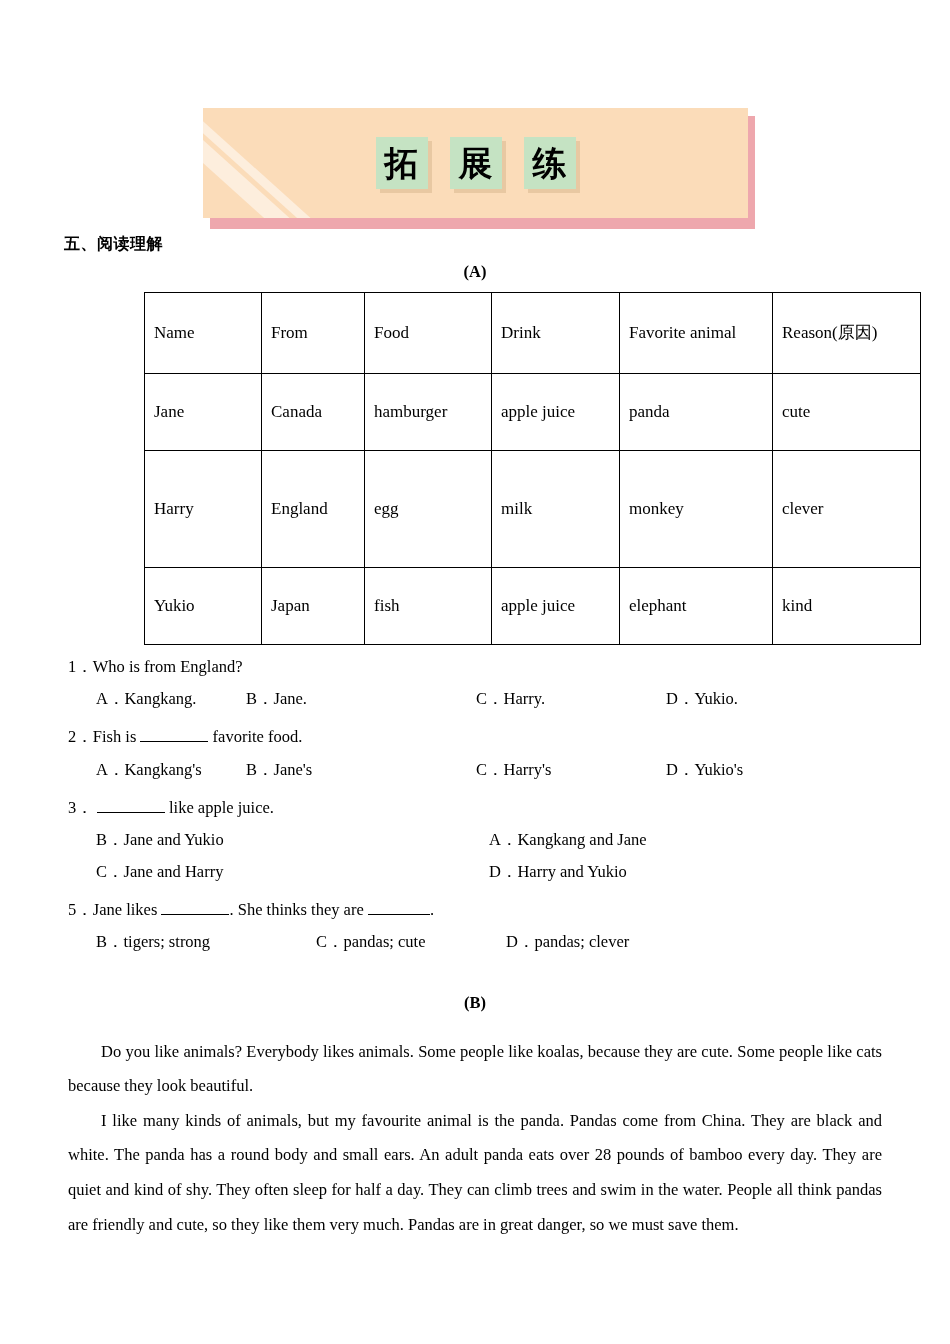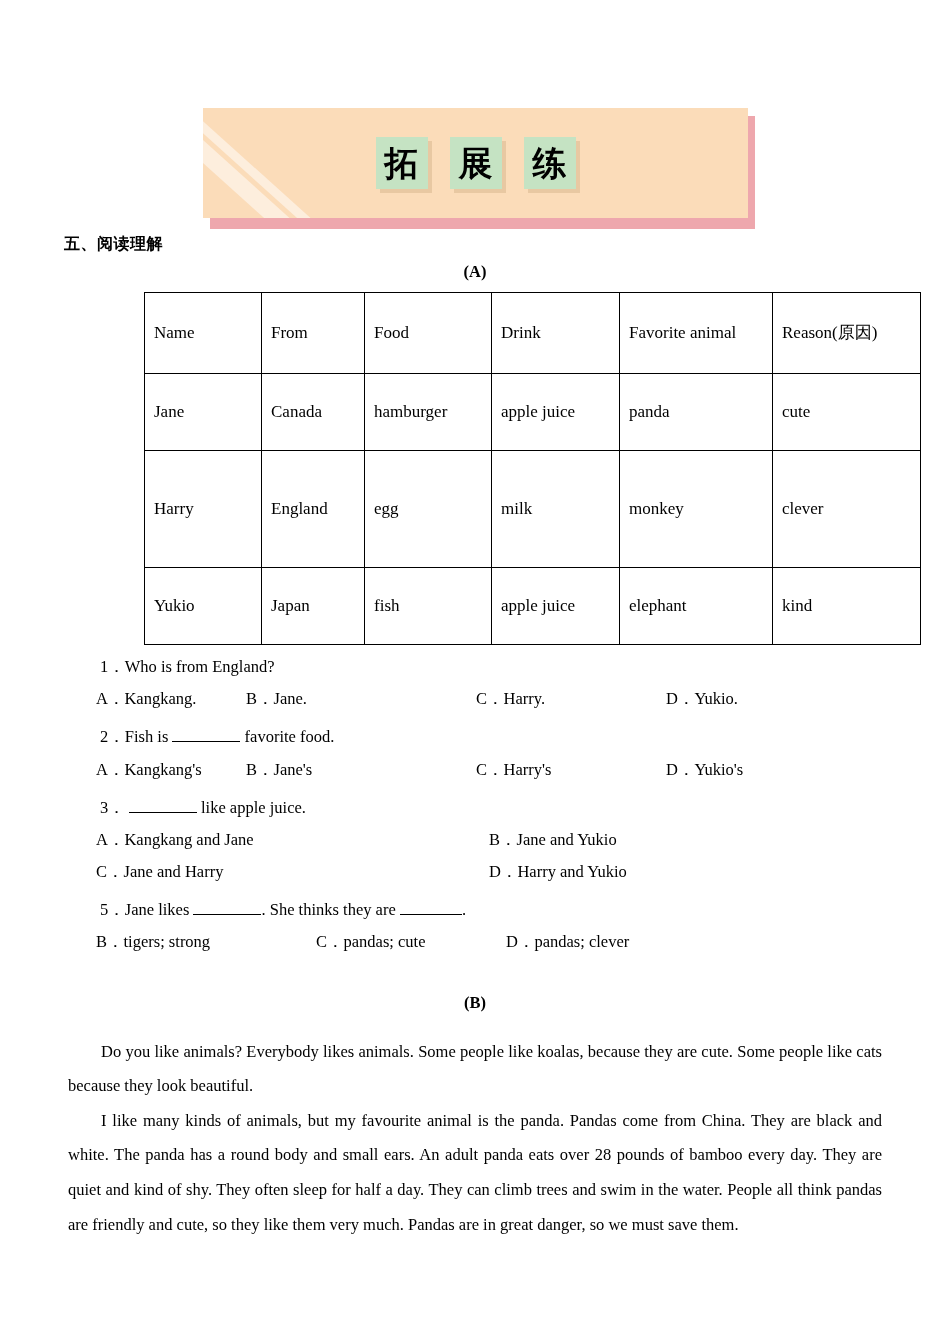--- a/index.html
+++ b/index.html
@@ -155,21 +155,20 @@
   tr.tall-row td { height: 68px; }
   tr.head-row td { height: 32px; }
   tr.norm-row td { height: 28px; }
 
   
   .q-block { margin-top: 6px; }
   .q-stem {
     font-size: 16.5px;
     line-height: 1.95;
     white-space: pre-wrap;
-    margin-left: 32px;
   }
   .q-options {
     font-size: 16.5px;
     line-height: 1.95;
     padding-left: 28px;
     display: flex;
     flex-wrap: wrap;
   }
   .q-options.cols4 > .opt { box-sizing: border-box; }
   .q-options.cols2 > .opt {
@@ -280,22 +279,22 @@
         <div class="q-options cols4">
           <div class="opt" style="width: 150px;">A．Kangkang's</div>
           <div class="opt" style="width: 230px;">B．Jane's</div>
           <div class="opt" style="width: 190px;">C．Harry's</div>
           <div class="opt">D．Yukio's</div>
         </div>
       </div>
       <div class="q-block">
         <div class="q-stem"><span>3．</span><span> </span><span class="blank-line bl-68"></span><span> like apple juice.</span></div>
         <div class="q-options cols2">
+          <div class="opt">B．Jane and Yukio</div>
           <div class="opt">A．Kangkang and Jane</div>
-          <div class="opt">B．Jane and Yukio</div>
           <div class="opt">C．Jane and Harry</div>
           <div class="opt">D．Harry and Yukio</div>
         </div>
       </div>
       <div class="q-block">
         <div class="q-stem"><span>5．</span><span>Jane likes </span><span class="blank-line bl-68"></span><span>. She thinks they are </span><span class="blank-line bl-62"></span><span>.</span></div>
         <div class="q-options cols4">
           <div class="opt" style="width: 220px;">B．tigers; strong</div>
           <div class="opt" style="width: 190px;">C．pandas; cute</div>
           <div class="opt">D．pandas; clever</div>

